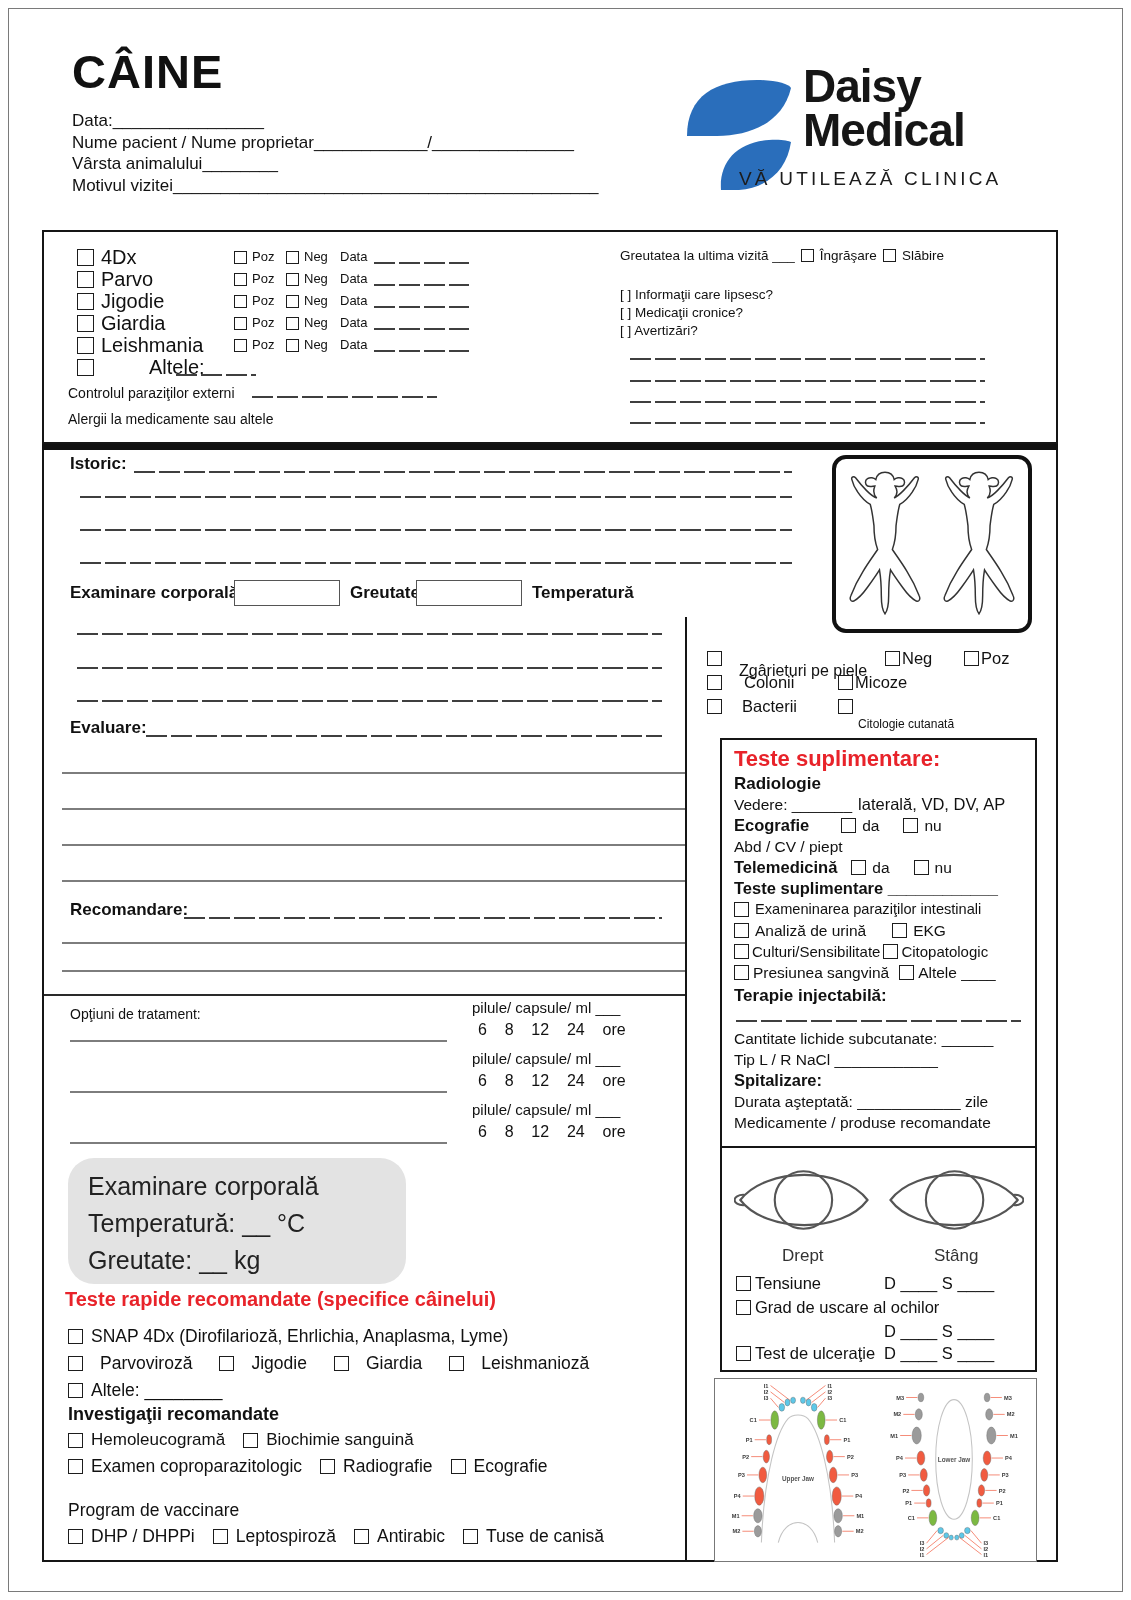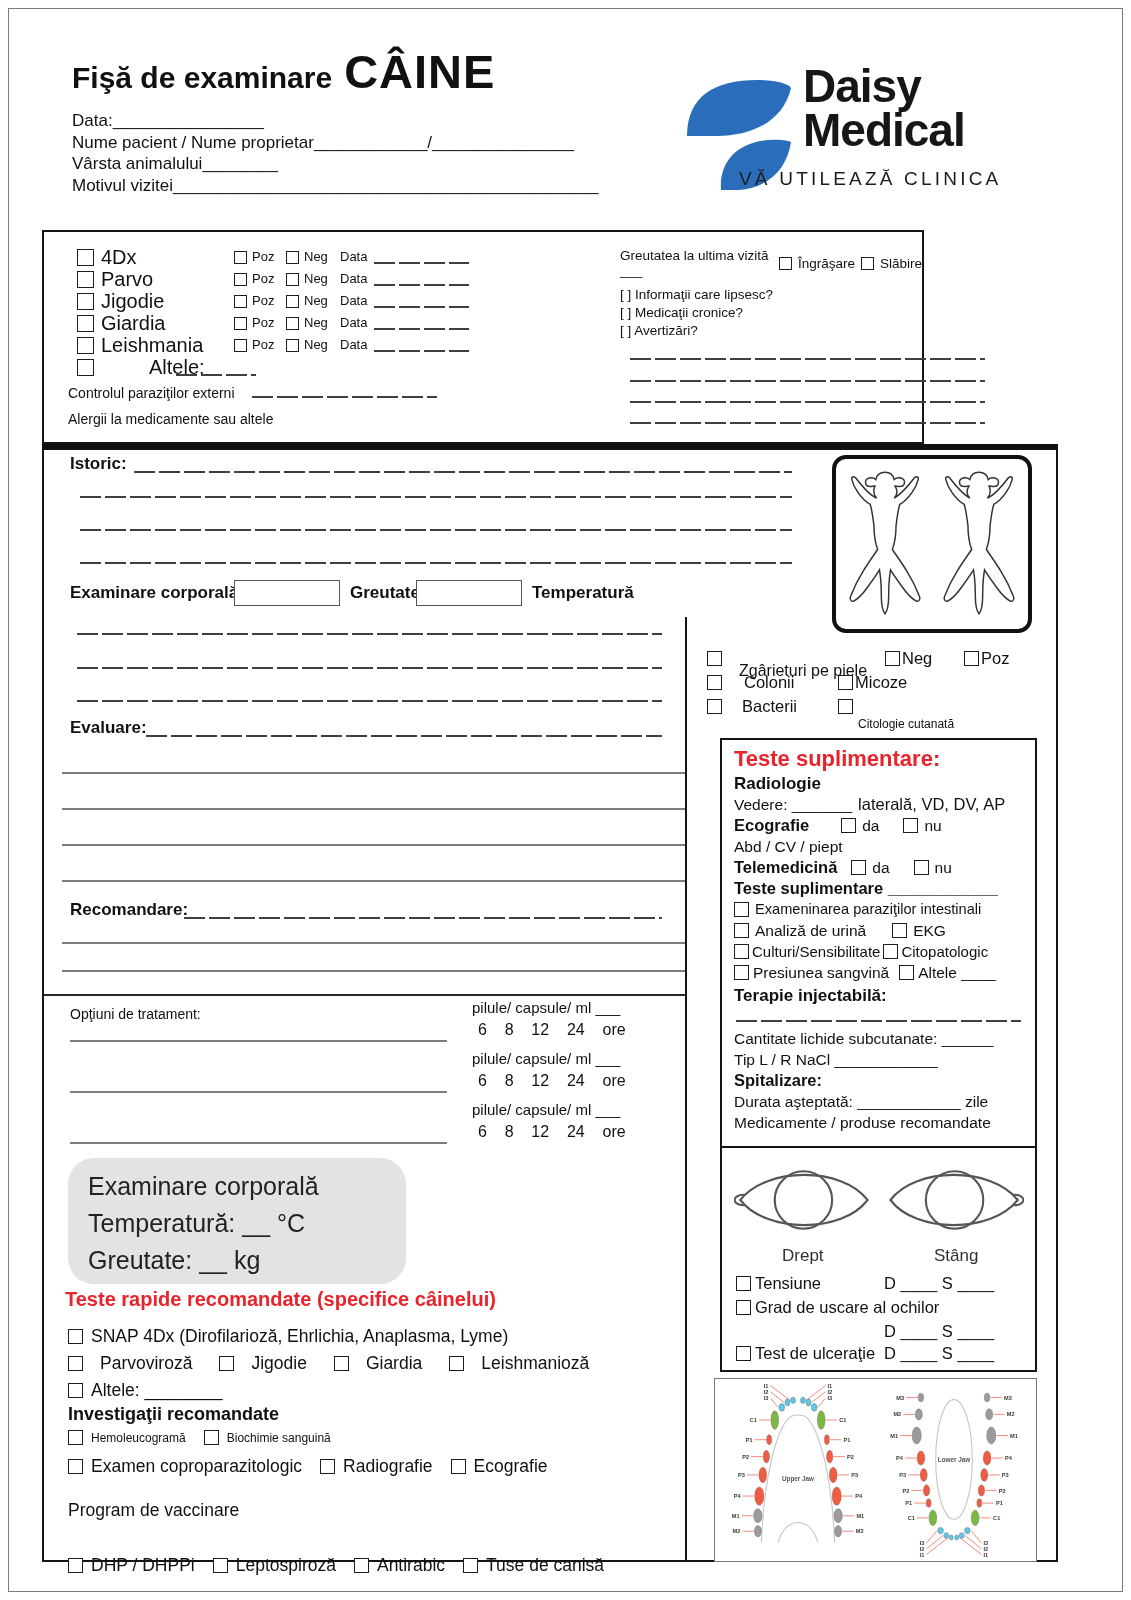--- a/index.html
+++ b/index.html
@@ -11,21 +11,21 @@
   .pageborder{position:absolute;inset:8px;border:1px solid #7a7a7a;pointer-events:none;}
   
   .cb{display:inline-block;width:13px;height:13px;border:1.7px solid #1d1d1d;background:#fff;flex:none;}
   .cb-l{width:15px;height:15px;}
   .cb-s{width:11px;height:11px;border-width:1.5px;}
   
   .ul{position:absolute;height:2px;background:repeating-linear-gradient(90deg,#3f3f3f 0 21px,transparent 21px 25px);}
   .sl{position:absolute;height:2px;background:#7d7d7d;}
   .iul{display:inline-block;height:2px;background:repeating-linear-gradient(90deg,#3f3f3f 0 21px,transparent 21px 25px);vertical-align:baseline;}
   
-  .box1{position:absolute;left:42px;top:230px;width:882px;height:214px;border:2px solid #151515;box-sizing:border-box;padding-left:42px;}
+  .box1{position:absolute;left:42px;top:230px;width:1016px;height:214px;border:2px solid #151515;box-sizing:border-box;padding-left:42px;}
   .thickbar{position:absolute;left:42px;top:444px;width:1016px;height:6px;background:#111;}
   .box2{position:absolute;left:42px;top:450px;width:1016px;height:1112px;border:2px solid #151515;border-top:none;box-sizing:border-box;}
   .trow{position:absolute;left:0;width:470px;height:22px;}
   .trow span{position:absolute;top:0;}
   .tl{font-size:20px;}
   .sm{font-size:13px;}
   .hline{font-size:17px;line-height:21.5px;}
   .inbox{position:absolute;width:106px;height:26px;border:1.6px solid #555;background:#fff;box-sizing:border-box;}
   .lbl17{font-size:17px;font-weight:bold;}
   .recobox{position:absolute;left:676px;top:288px;width:317px;height:410px;border:2px solid #151515;box-sizing:border-box;padding:8px 10px 0 12px;font-size:15.5px;line-height:21px;}
@@ -37,21 +37,20 @@
   .flexrow{display:flex;align-items:center;gap:8px;}
   .dogbox{position:absolute;left:788px;top:5px;width:200px;height:178px;border:4px solid #111;border-radius:14px;box-sizing:border-box;display:flex;align-items:center;justify-content:center;gap:2px;background:#fff;}
 </style>
 </head>
 <body>
 
 <div class="page">
   <div class="pageborder"></div>
 
   <div class="abs" style="left:72px;top:44px;display:flex;align-items:baseline;gap:12px;">
-    <span class="b" style="font-size:30px;">Fişă de examinare</span>
     <span class="b" style="font-size:47px;letter-spacing:1px;">CÂINE</span>
   </div>
   <div class="abs hline" style="left:72px;top:110px;">
     <div>Data:________________</div>
     <div>Nume pacient / Nume proprietar____________/_______________</div>
     <div>Vârsta animalului________</div>
     <div>Motivul vizitei_____________________________________________</div>
   </div>
 
   <div class="abs" style="left:683px;top:72px;width:350px;height:128px;">
@@ -470,36 +469,36 @@
       <span class="cb" style="margin-left:10px;"></span>
       <span>Giardia</span>
       <span class="cb" style="margin-left:10px;"></span>
       <span>Leishmanioză</span>
     </div>
     <div class="abs flexrow" style="left:24px;top:930px;font-size:17.5px;">
       <span class="cb"></span>
       <span>Altele: ________</span>
     </div>
     <div class="abs b" style="left:24px;top:954px;font-size:18px;">Investigaţii recomandate</div>
-    <div class="abs flexrow" style="left:24px;top:980px;font-size:12px;align-items:center;">
+    <div class="abs flexrow" style="left:24px;top:980px;font-size:17px;align-items:center;">
       <span class="cb"></span>
       <span>Hemoleucogramă</span>
       <span class="cb" style="margin-left:10px;"></span>
       <span>Biochimie sanguină</span>
     </div>
     <div class="abs flexrow" style="left:24px;top:1006px;font-size:17.5px;">
       <span class="cb"></span>
       <span>Examen coproparazitologic</span>
       <span class="cb" style="margin-left:10px;"></span>
       <span>Radiografie</span>
       <span class="cb" style="margin-left:10px;"></span>
       <span>Ecografie</span>
     </div>
     <div class="abs" style="left:24px;top:1050px;font-size:17.5px;">Program de vaccinare</div>
-    <div class="abs flexrow" style="left:24px;top:1076px;font-size:17.5px;margin-top:29px;">
+    <div class="abs flexrow" style="left:24px;top:1076px;font-size:17.5px;">
       <span class="cb"></span>
       <span>DHP / DHPPi</span>
       <span class="cb" style="margin-left:10px;"></span>
       <span>Leptospiroză</span>
       <span class="cb" style="margin-left:10px;"></span>
       <span>Antirabic</span>
       <span class="cb" style="margin-left:10px;"></span>
       <span>Tuse de canisă</span>
     </div>
   </div>

